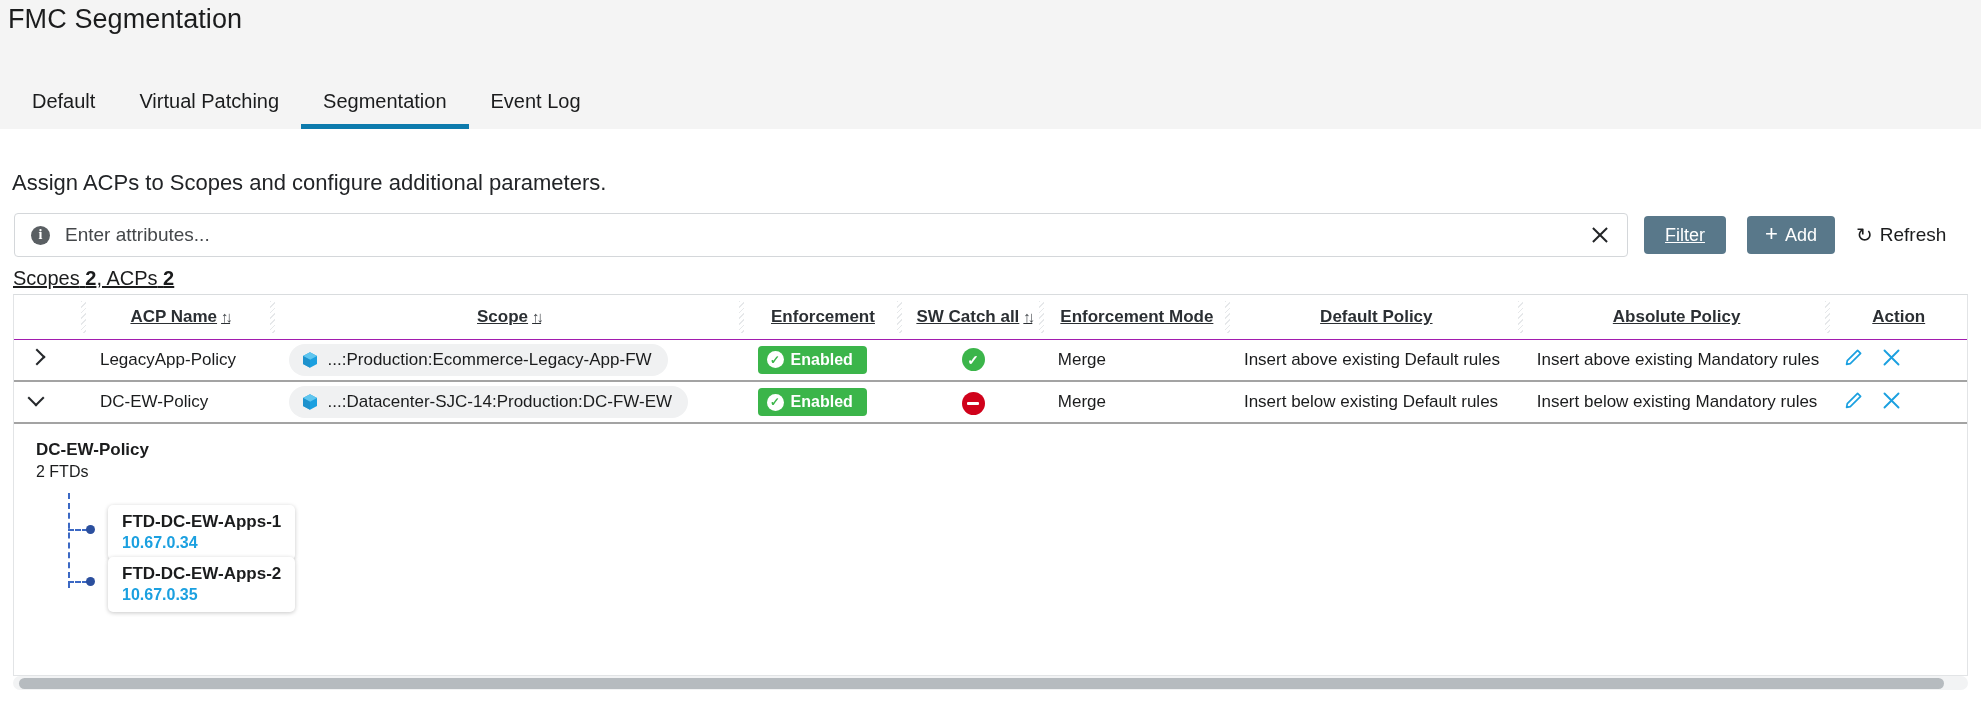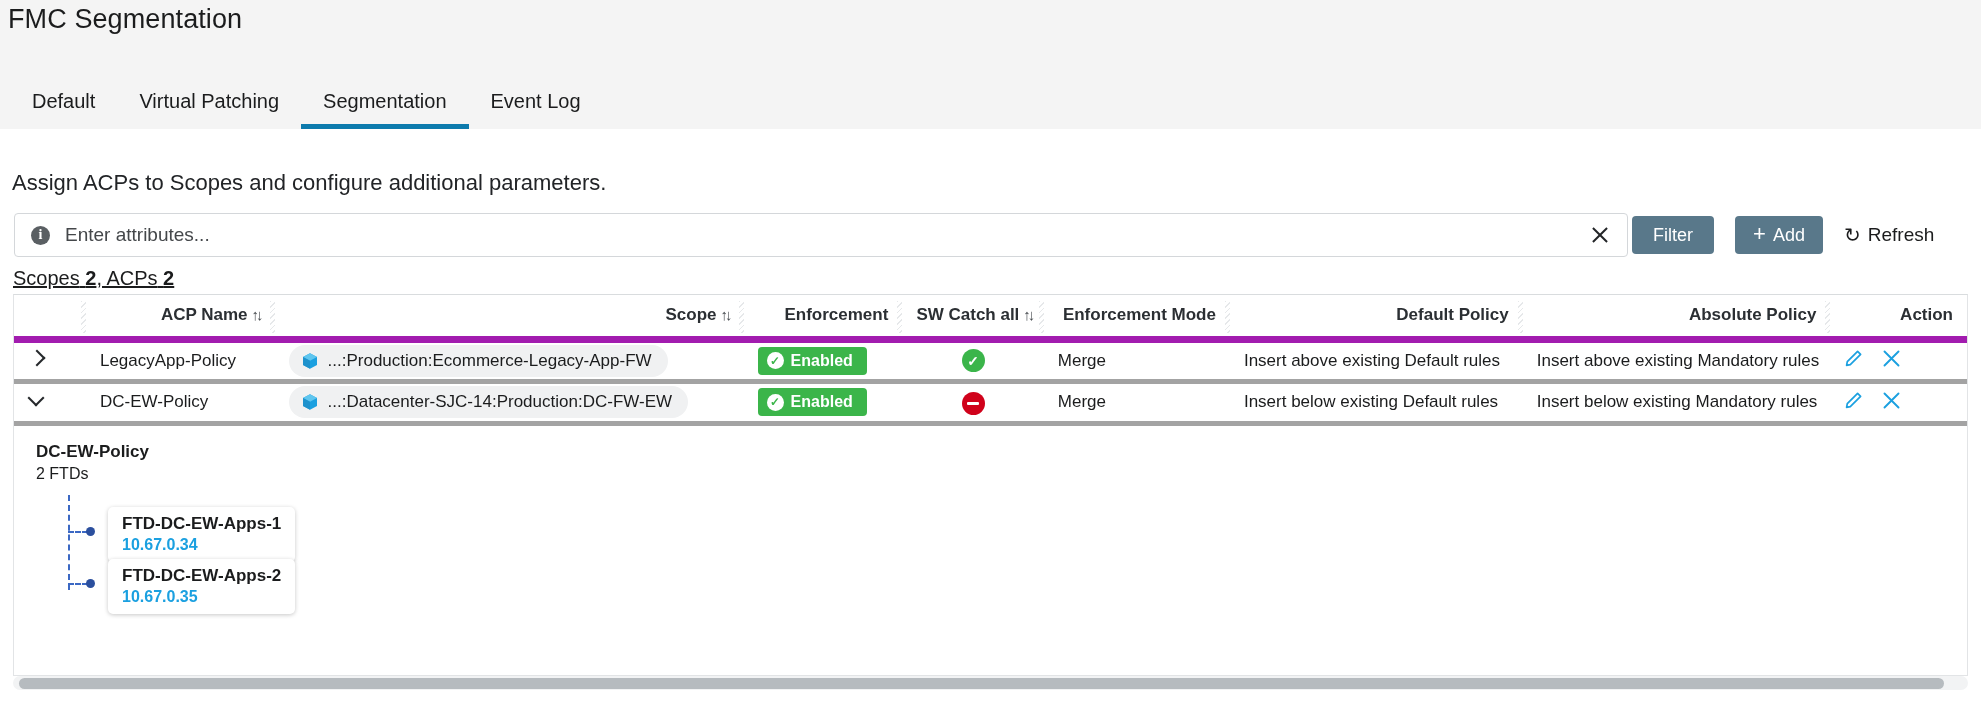--- a/index.html
+++ b/index.html
@@ -138,21 +138,21 @@
     color: #ffffff;
     font-size: 18px;
     font-family: "Liberation Sans", sans-serif;
     cursor: pointer;
     display: inline-flex;
     align-items: center;
     justify-content: center;
     padding: 0 22px;
     white-space: nowrap;
   }
-  .btn-filter { margin-left: 4px; width: 82px; padding: 0; }
+  .btn-filter { margin-left: 16px; width: 82px; padding: 0; text-decoration: underline; }
   .btn-add { margin-left: 21px; width: 88px; padding: 0; gap: 7px; }
   .plus {
     font-size: 22px; line-height: 1; font-weight: 300;
     position: relative; top: -1px;
   }
   .refresh {
     margin-left: 21px;
     display: inline-flex;
     align-items: center;
     gap: 7px;
@@ -184,42 +184,43 @@
     overflow: hidden;
   }
   table.grid {
     width: 100%;
     border-collapse: collapse;
     table-layout: fixed;
   }
   table.grid th {
     height: 44px;
     background: #ffffff;
-    border-bottom: 7px solid #a21caf;
+    border-bottom: 1px solid #a21caf;
     font-size: 17px;
     color: #2b2f33;
-    text-align: right;
+    text-align: center;
     font-weight: bold;
     padding: 0 14px;
     position: relative;
     white-space: nowrap;
+    text-decoration: underline;
   }
   th .resizer {
     position: absolute;
     right: -4px; top: 6px;
     width: 9px; height: 32px;
     background: repeating-linear-gradient(
       -45deg, #e6e8ea 0 1px, #ffffff 1px 4px);
     cursor: col-resize;
   }
   .sorticon { color: #4a4e52; font-size: 15px; margin-left: 4px; letter-spacing: -3px; }
 
   table.grid td {
     height: 42px;
-    border-bottom: 5px solid #a3a3a3;
+    border-bottom: 2px solid #a3a3a3;
     font-size: 17px;
     color: #1b1c1d;
     padding: 0 14px;
     vertical-align: middle;
     white-space: nowrap;
   }
   .col-expand { width: 58px; }
   .col-acp { width: 152px; }
   .col-scope { width: 378px; }
   .col-enf { width: 128px; }

